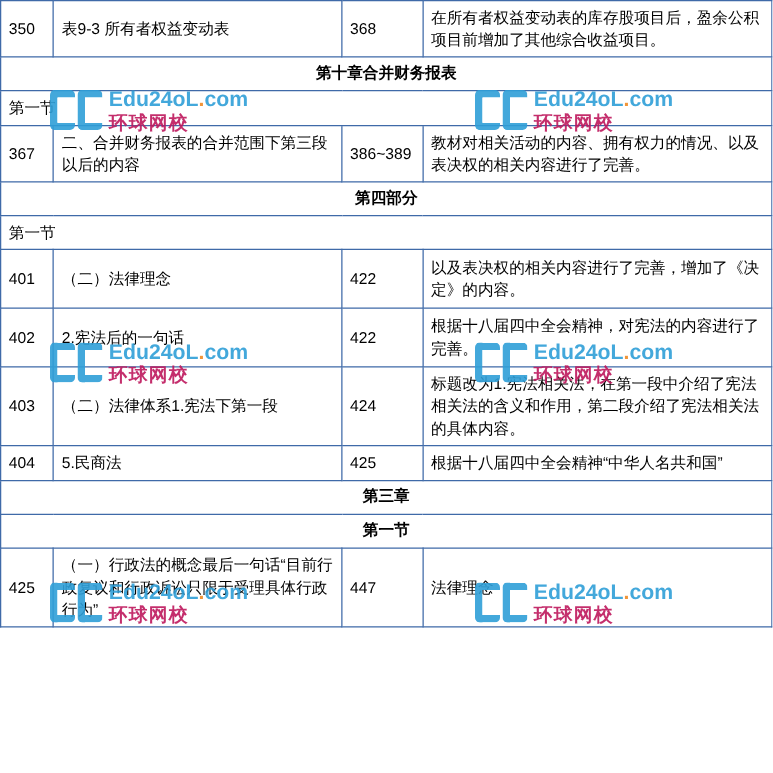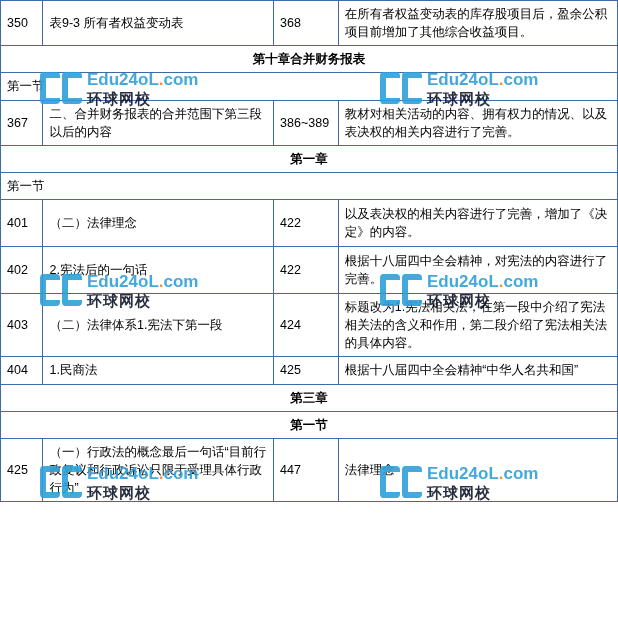--- a/index.html
+++ b/index.html
@@ -32,20 +32,21 @@
   .col-num  { width: 42px; }
   .col-desc { width: 228px; }
   .col-page { width: 64px; }
   .col-note { width: 276px; }
 
   td.center-head {
     text-align: center;
     font-weight: bold;
     font-size: 13px;
     padding: 7px 6px;
+    font-family: Liberation Mono, monospace;
   }
   td.section-label {
     font-size: 12.5px;
     padding: 5px 6px;
   }
   td.tall { height: 38px; }
 
   .wm {
     position: absolute;
     pointer-events: none;
@@ -78,21 +79,21 @@
   .wm .txt .t1 {
     font-size: 17px;
     font-weight: bold;
     color: #2f9fd8;
     letter-spacing: 0px;
   }
   .wm .txt .t1 .dot { color: #f08a24; }
   .wm .txt .t2 {
     font-size: 15px;
     font-weight: bold;
-    color: #0f172a;
+    color: #be185d;
     margin-top: 3px;
     letter-spacing: 1px;
   }
 </style>
 </head>
 <body>
 
 <table class="doc-table">
   <colgroup>
     <col class="col-num">
@@ -113,21 +114,21 @@
     <tr>
       <td class="section-label" colspan="4">第一节</td>
     </tr>
     <tr>
       <td>367</td>
       <td>二、合并财务报表的合并范围下第三段以后的内容</td>
       <td>386~389</td>
       <td>教材对相关活动的内容、拥有权力的情况、以及表决权的相关内容进行了完善。</td>
     </tr>
     <tr>
-      <td class="center-head" colspan="4">第一章</td>
+      <td class="center-head" colspan="4">第四部分</td>
     </tr>
     <tr>
       <td class="section-label" colspan="4">第一节</td>
     </tr>
     <tr>
       <td class="tall">401</td>
       <td class="tall">（二）法律理念</td>
       <td class="tall">422</td>
       <td class="tall">以及表决权的相关内容进行了完善，增加了《决定》的内容。</td>
     </tr>
@@ -138,21 +139,21 @@
       <td class="tall">根据十八届四中全会精神，对宪法的内容进行了完善。</td>
     </tr>
     <tr>
       <td class="tall">403</td>
       <td class="tall">（二）法律体系1.宪法下第一段</td>
       <td class="tall">424</td>
       <td class="tall">标题改为1.宪法相关法，在第一段中介绍了宪法相关法的含义和作用，第二段介绍了宪法相关法的具体内容。</td>
     </tr>
     <tr>
       <td>404</td>
-      <td>1.民商法</td>
+      <td>5.民商法</td>
       <td>425</td>
       <td>根据十八届四中全会精神“中华人名共和国”</td>
     </tr>
     <tr>
       <td class="center-head" colspan="4">第三章</td>
     </tr>
     <tr>
       <td class="center-head" colspan="4">第一节</td>
     </tr>
     <tr>

